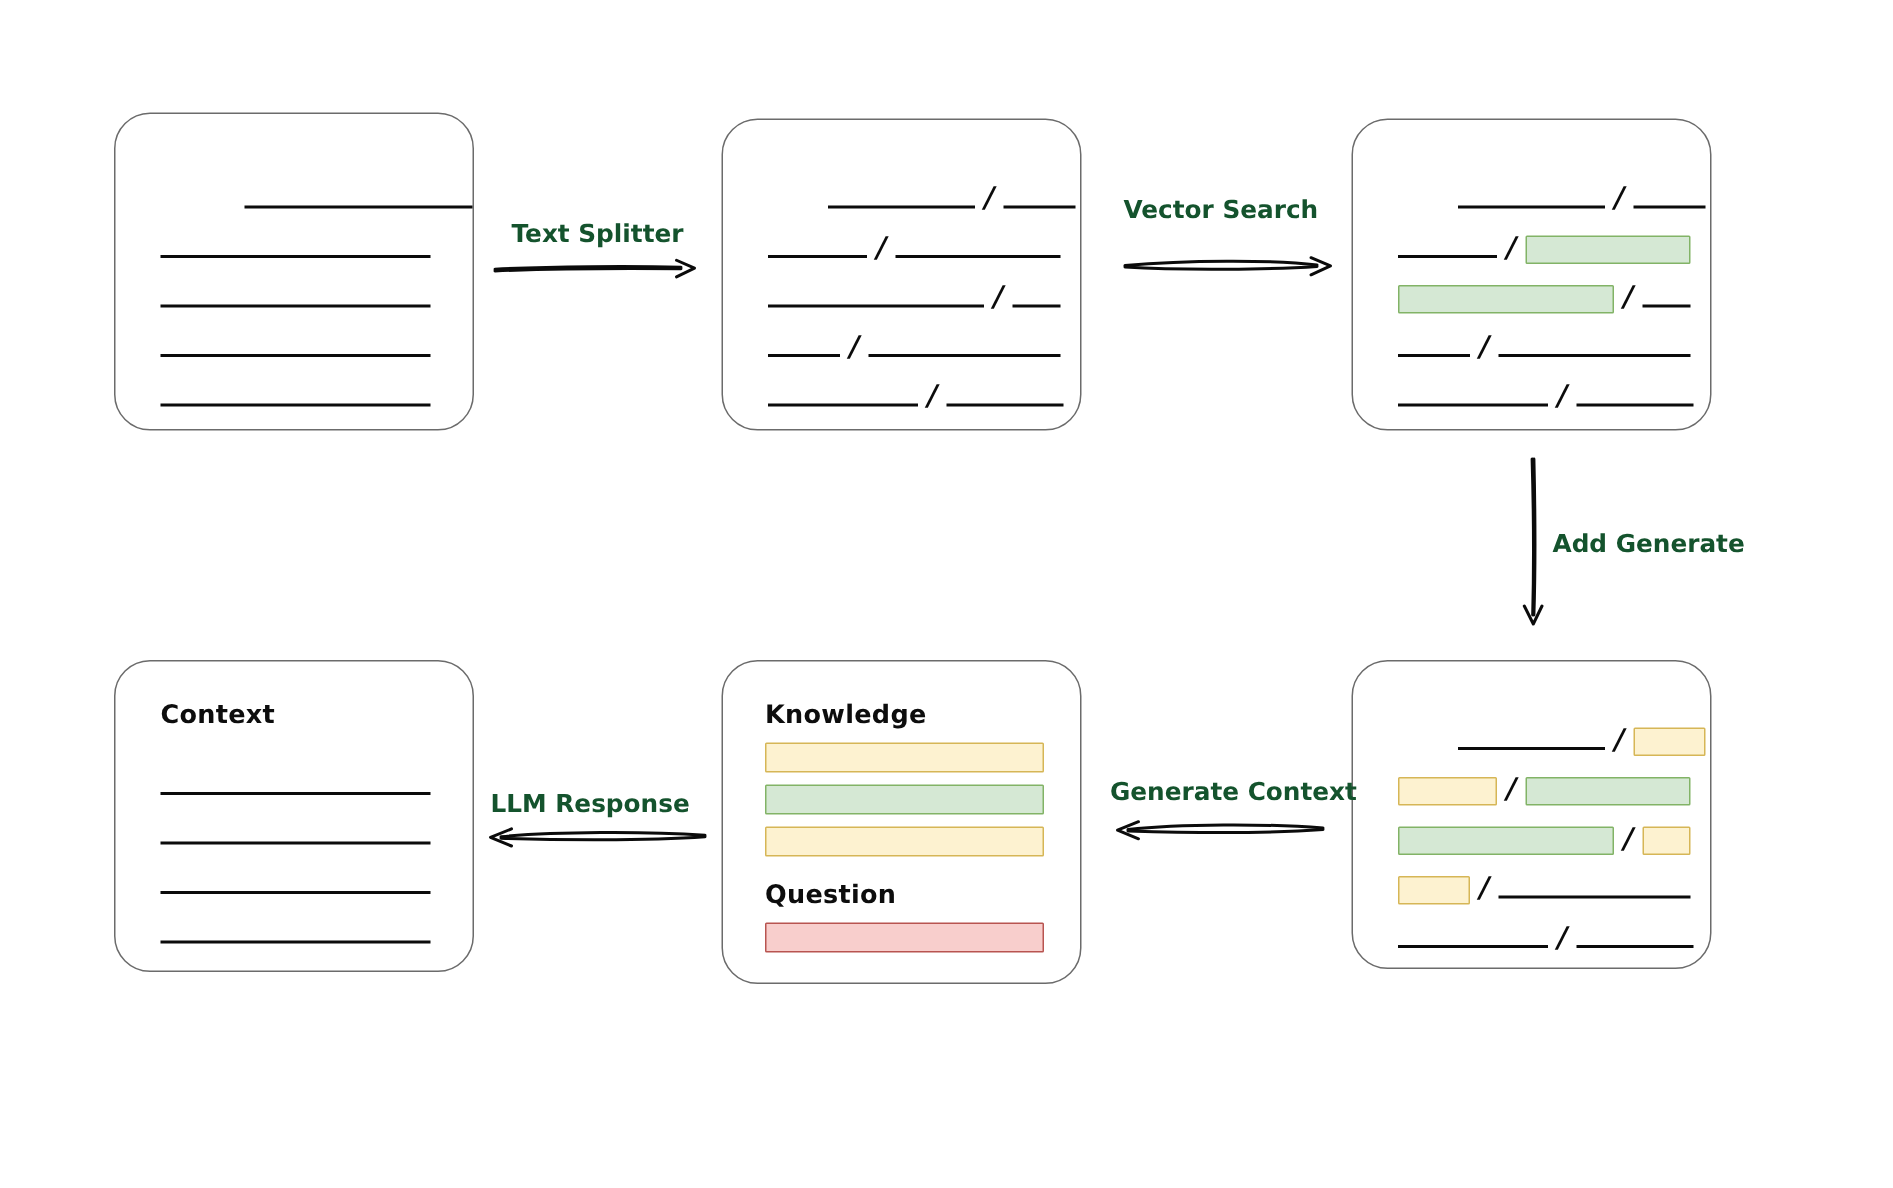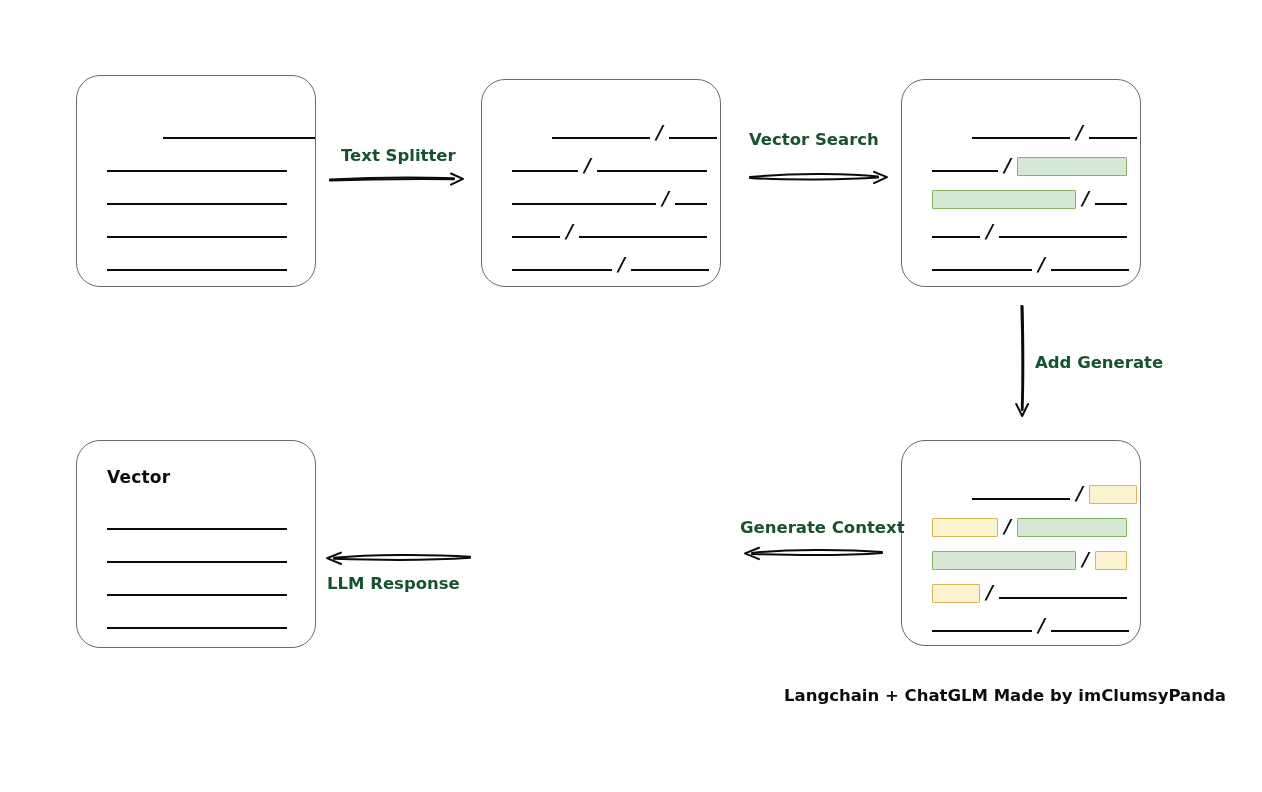--- a/index.html
+++ b/index.html
@@ -215,23 +215,35 @@
           <div class="seg-line" style="width: 128px;"></div>
         </div>
         <div class="row" style="left: 30px; top: 174px;">
           <div class="seg-line" style="width: 100px;"></div>
           <span class="slash" style="margin: 0px 6px;">/</span>
           <div class="seg-line" style="width: 78px;"></div>
         </div>
       </div>
   </div>
 
+  <div class="node" style="left:481px; top:440px; width:240px; height:216px;">
+    <div class="node-label" style="left:28px; top:26px;">Knowledge</div>
+    <div>
+        <div class="bar yellow" style="left: 28px; top: 54px; width: 186px;"></div>
+        <div class="bar green" style="left: 28px; top: 82px; width: 186px;"></div>
+        <div class="bar yellow" style="left: 28px; top: 110px; width: 186px;"></div>
+      </div>
+    <div class="node-label" style="left:28px; top:146px;">Question</div>
+    <div>
+        <div class="bar red" style="left: 28px; top: 174px; width: 186px;"></div>
+      </div>
+  </div>
 
   <div class="node" style="left:76px; top:440px; width:240px; height:208px;">
-    <div class="node-label" style="left:30px; top:26px;">Vector</div>
+    <div class="node-label" style="left:30px; top:26px;">Context</div>
     <div class="rows">
         <div class="row" style="left: 30px; top: 72px;">
           <div class="seg-line" style="width: 180px;"></div>
         </div>
         <div class="row" style="left: 30px; top: 105px;">
           <div class="seg-line" style="width: 180px;"></div>
         </div>
         <div class="row" style="left: 30px; top: 138px;">
           <div class="seg-line" style="width: 180px;"></div>
         </div>
@@ -262,22 +274,21 @@
     <polyline points="3.2,98 9.2,110 15.0,98"></polyline>
   </svg>
 
   <div class="edge-label" style="left:740px; top:518px;">Generate Context</div>
   <svg class="arrow" style="left:740px; top:546px;" width="144" height="16" viewBox="0 0 144 16">
     <path d="M142,6.0 C104,3.0 46,3.2 12,7.0"></path>
     <path d="M142,7.0 C104,9.8 46,9.0 12,8.0"></path>
     <polyline points="19,1.8 5,7.4 19,13.2"></polyline>
   </svg>
 
-  <div class="edge-label" style="left:327px; top:526px;margin-top:48px;">LLM Response</div>
+  <div class="edge-label" style="left:327px; top:526px;">LLM Response</div>
   <svg class="arrow" style="left:320px; top:551px;" width="152" height="16" viewBox="0 0 152 16">
     <path d="M150,5.8 C110,3.2 50,3.4 14,6.8"></path>
     <path d="M150,6.8 C110,9.6 50,9.0 14,7.8"></path>
     <polyline points="21,1.6 7,7.2 21,13.0"></polyline>
   </svg>
 
-  <div class="caption" style="left:784px; top:686px;">Langchain + ChatGLM Made by imClumsyPanda</div>
 
 </div>
 
 </body></html>

